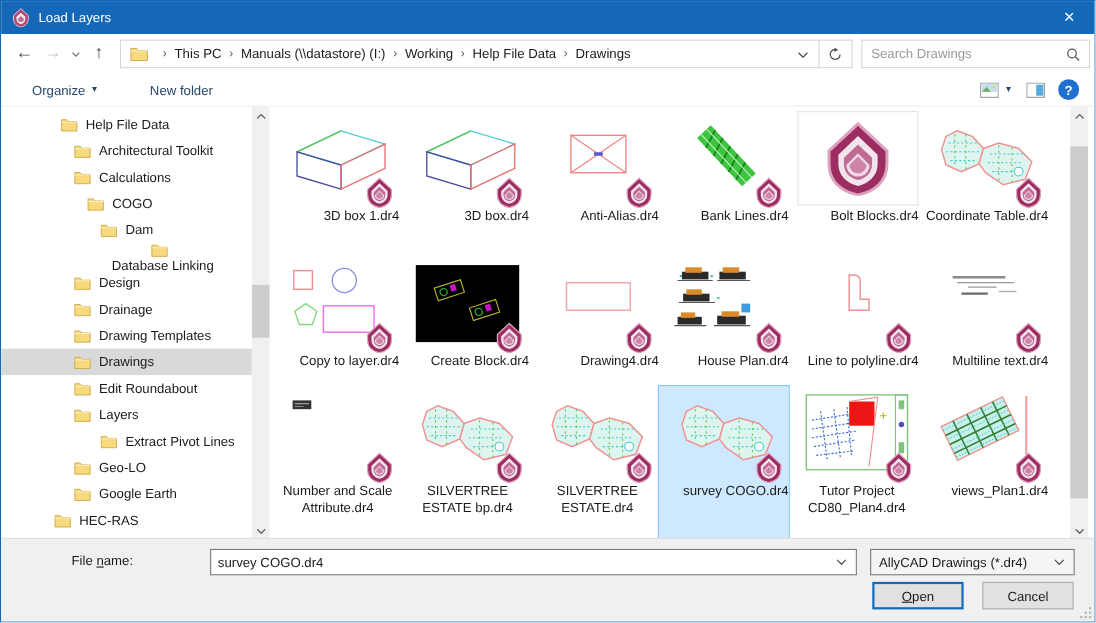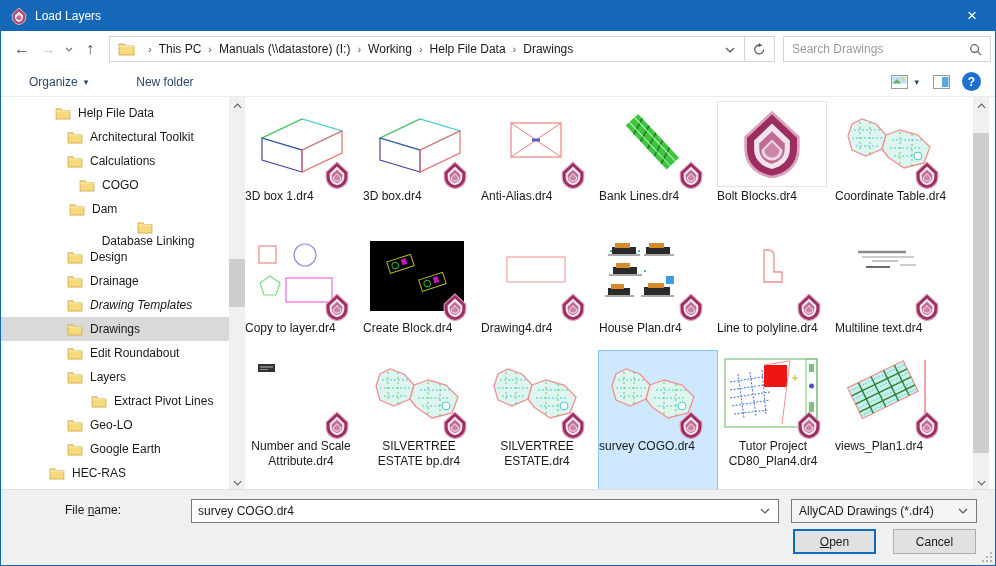--- a/index.html
+++ b/index.html
@@ -41,21 +41,21 @@
   .tree-row { height:24px; display:flex; align-items:center; font-size:12px; color:#1a1a1a; cursor:pointer; white-space:nowrap; }
   .tree-row.selected { background:#d9d9d9; }
   .tree-row .ficon { margin-right:7px; display:flex; flex:none; }
   .scrollbar { position:absolute; width:16px; background:#f0f0f0; }
   #side-scroll { left:228px; top:0; height:394px; }
   #main-scroll { right:6px; top:0; height:394px; }
   .sb-arrow { position:absolute; left:0; width:16px; height:17px; display:flex; align-items:center; justify-content:center; }
   .sb-thumb { position:absolute; left:0; width:16px; background:#cdcdcd; }
 
   #file-grid { position:absolute; left:244px; top:4px; width:720px; display:grid; grid-template-columns:repeat(6,118px); grid-template-rows:132px 118px 154px; }
-  .tile { display:flex; flex-direction:column; align-items:flex-start; cursor:pointer; }
+  .tile { display:flex; flex-direction:column; align-items:flex-end; cursor:pointer; }
   .tile .thumb { position:relative; width:110px; height:86px; display:flex; align-items:center; justify-content:center; flex:none; }
   .tile .thumb.framed { border:1px solid #e3e3e3; background:#fff; }
   .tile .badge { position:absolute; right:6px; bottom:-2px; display:flex; }
   .tile .fname { margin-top:2px; font-size:12px; line-height:15px; color:#1a1a1a; text-align:center; max-width:112px; }
   .tile.selected { background:#cde8ff; outline:1px solid #84c6f8; }
 
   
   #footer { position:absolute; left:0; bottom:0; right:0; height:76px; background:#f0f0f0; border-top:1px solid #dfdfdf; font-size:12px; color:#1a1a1a; }
   #filename-label { position:absolute; left:0; top:13px; width:184px; text-align:center; }
   #filename-box { position:absolute; left:190px; top:9px; width:588px; height:24px; border:1px solid #7a7a7a; background:#fff; display:flex; align-items:center; }
@@ -199,21 +199,21 @@
         </div>
         <div class="tree-row" style="padding-left: 78px;">
           <span class="ficon">
             <svg width="16" height="13" viewBox="0 0 17 14">
               <path d="M1 2 L6.2 2 L8 4 L16 4 L16 13 L1 13 Z" fill="#f7d97e" stroke="#caa23c" stroke-width="0.8"></path>
               <path d="M1 4.5 L16 4.5" stroke="#fdeeb9" stroke-width="1"></path>
             </svg>
           </span>
           <span>COGO</span>
         </div>
-        <div class="tree-row" style="padding-left: 68px;">
+        <div class="tree-row" style="padding-left: 90px;">
           <span class="ficon">
             <svg width="16" height="13" viewBox="0 0 17 14">
               <path d="M1 2 L6.2 2 L8 4 L16 4 L16 13 L1 13 Z" fill="#f7d97e" stroke="#caa23c" stroke-width="0.8"></path>
               <path d="M1 4.5 L16 4.5" stroke="#fdeeb9" stroke-width="1"></path>
             </svg>
           </span>
           <span>Dam</span>
         </div>
         <div class="tree-row" style="padding-left: 66px; flex-direction: column;">
           <span class="ficon">
@@ -235,21 +235,21 @@
         </div>
         <div class="tree-row" style="padding-left: 66px;">
           <span class="ficon">
             <svg width="16" height="13" viewBox="0 0 17 14">
               <path d="M1 2 L6.2 2 L8 4 L16 4 L16 13 L1 13 Z" fill="#f7d97e" stroke="#caa23c" stroke-width="0.8"></path>
               <path d="M1 4.5 L16 4.5" stroke="#fdeeb9" stroke-width="1"></path>
             </svg>
           </span>
           <span>Drainage</span>
         </div>
-        <div class="tree-row" style="padding-left: 66px; font-style: italic;">
+        <div class="tree-row" style="padding-left: 66px;">
           <span class="ficon">
             <svg width="16" height="13" viewBox="0 0 17 14">
               <path d="M1 2 L6.2 2 L8 4 L16 4 L16 13 L1 13 Z" fill="#f7d97e" stroke="#caa23c" stroke-width="0.8"></path>
               <path d="M1 4.5 L16 4.5" stroke="#fdeeb9" stroke-width="1"></path>
             </svg>
           </span>
           <span>Drawing Templates</span>
         </div>
         <div class="tree-row selected" style="padding-left: 66px;">
           <span class="ficon">

